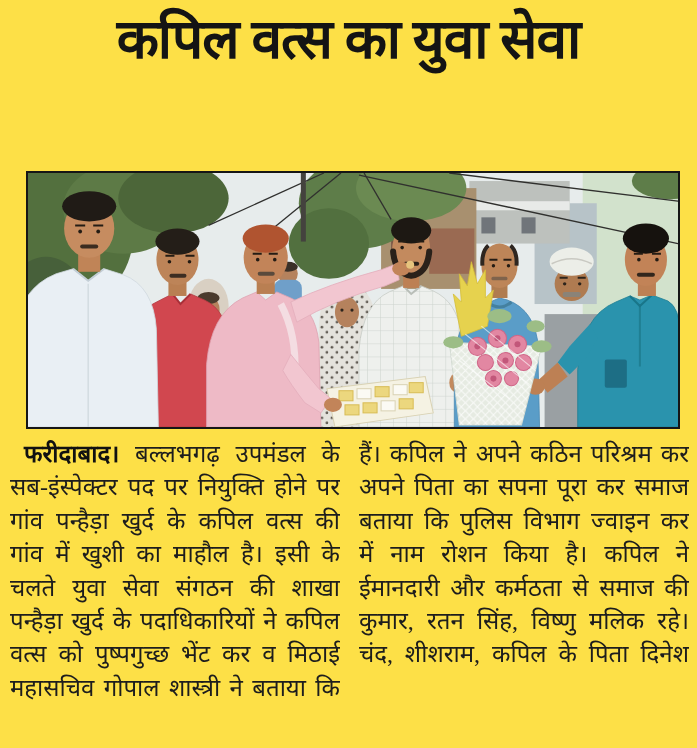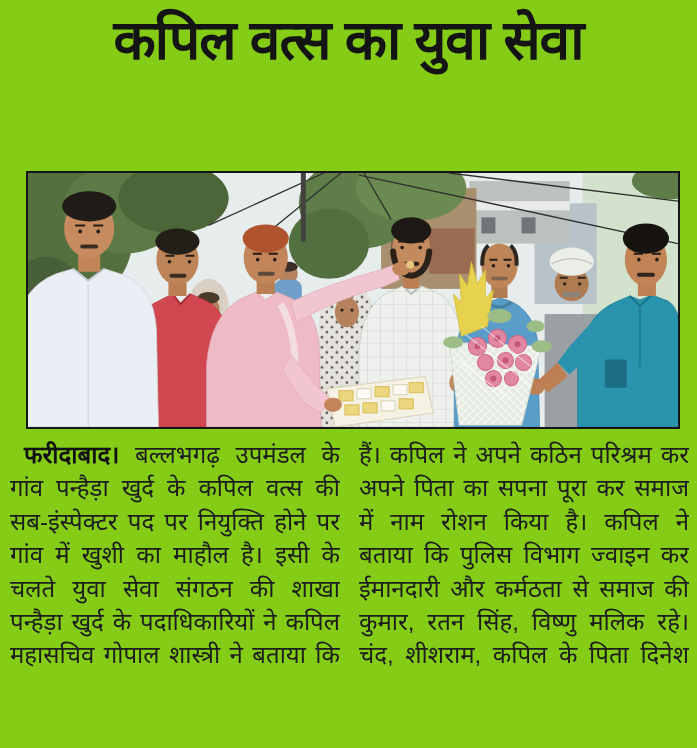--- a/index.html
+++ b/index.html
@@ -1,17 +1,17 @@
 <!DOCTYPE html>
 <html><head>
 <meta charset="utf-8">
 <style>
   html,body{margin:0;padding:0;background:#ffffff;}
-  .page{position:relative;width:697px;height:748px;background:#84cc16;overflow:hidden;
-        font-family:Liberation Sans, sans-serif;color:#1c1c1c;}
+  .page{position:relative;width:697px;height:748px;background:#fde047;overflow:hidden;
+        font-family:Liberation Serif, serif;color:#1c1c1c;}
   .headline{position:absolute;top:4px;left:0;width:697px;margin:0;text-align:center;
             font-weight:700;color:#141414;font-size:55px;line-height:72px;letter-spacing:-1px;}
   .headline .hl{display:block;white-space:nowrap;}
   .photo{position:absolute;left:26px;top:171px;width:654px;height:258px;margin:0;
          border:2px solid #161616;box-sizing:border-box;background:#e8edec;}
   .photo svg{display:block;width:100%;height:100%;}
   .article{position:absolute;left:10px;top:438px;width:679px;display:flex;gap:19px;}
   .col{flex:1;min-width:0;font-size:24px;line-height:33.4px;overflow:hidden;color:#1d1d1d;}
   .line{white-space:nowrap;text-align:justify;text-align-last:justify;}
   .line.lead{text-indent:14px;}
@@ -233,31 +233,32 @@
       <g>
         <path d="M262 180 Q278 200 290 214 L302 224 L292 238 L276 228 Q262 210 254 196 Z" fill="#f2c6d0" stroke="#e3aebb" stroke-width="0.8"></path>
         <ellipse cx="304" cy="230" rx="9" ry="7" fill="#c28459"></ellipse>
       </g>
     </svg>
   </figure>
 
   <section class="article">
     <div class="col">
       <div class="line lead"><b class="dateline">फरीदाबाद।</b> <span>बल्लभगढ़ उपमंडल के</span></div>
+      <div class="line">सब-इंस्पेक्टर पद पर नियुक्ति होने पर</div>
       <div class="line">गांव पन्हैड़ा खुर्द के कपिल वत्स की</div>
-      <div class="line">सब-इंस्पेक्टर पद पर नियुक्ति होने पर</div>
       <div class="line">गांव में खुशी का माहौल है। इसी के</div>
       <div class="line">चलते युवा सेवा संगठन की शाखा</div>
       <div class="line">पन्हैड़ा खुर्द के पदाधिकारियों ने कपिल</div>
+      <div class="line">वत्स को पुष्पगुच्छ भेंट कर व मिठाई</div>
       <div class="line">महासचिव गोपाल शास्त्री ने बताया कि</div>
     </div>
     <div class="col">
       <div class="line">हैं।  कपिल ने अपने कठिन परिश्रम कर</div>
       <div class="line">अपने पिता का सपना पूरा कर समाज</div>
+      <div class="line">बताया कि पुलिस विभाग ज्वाइन कर</div>
       <div class="line">में नाम रोशन किया है।  कपिल ने</div>
-      <div class="line">बताया कि पुलिस विभाग ज्वाइन कर</div>
       <div class="line">ईमानदारी और कर्मठता से समाज की</div>
       <div class="line">कुमार, रतन सिंह, विष्णु मलिक रहे।</div>
       <div class="line">चंद, शीशराम, कपिल के पिता दिनेश</div>
     </div>
   </section>
 
 </div>
 
 </body></html>

